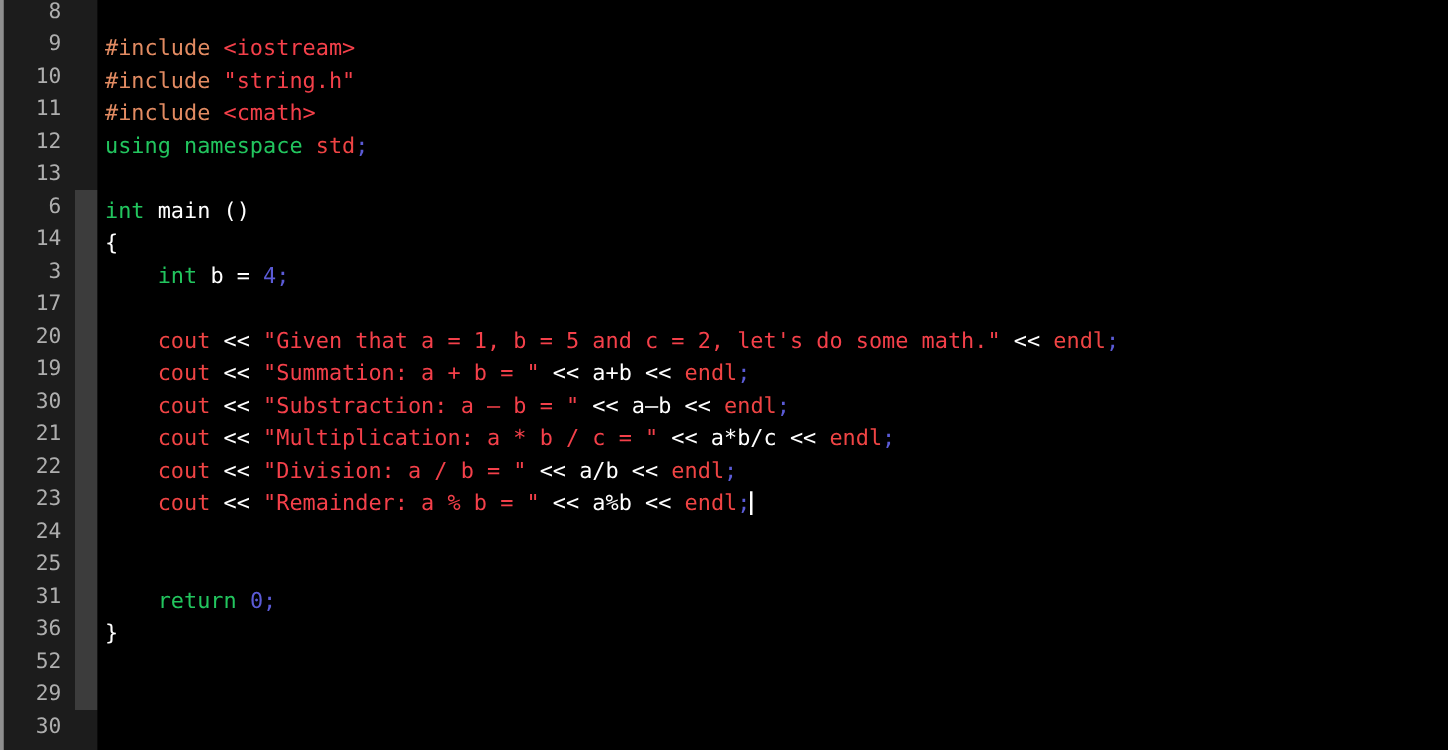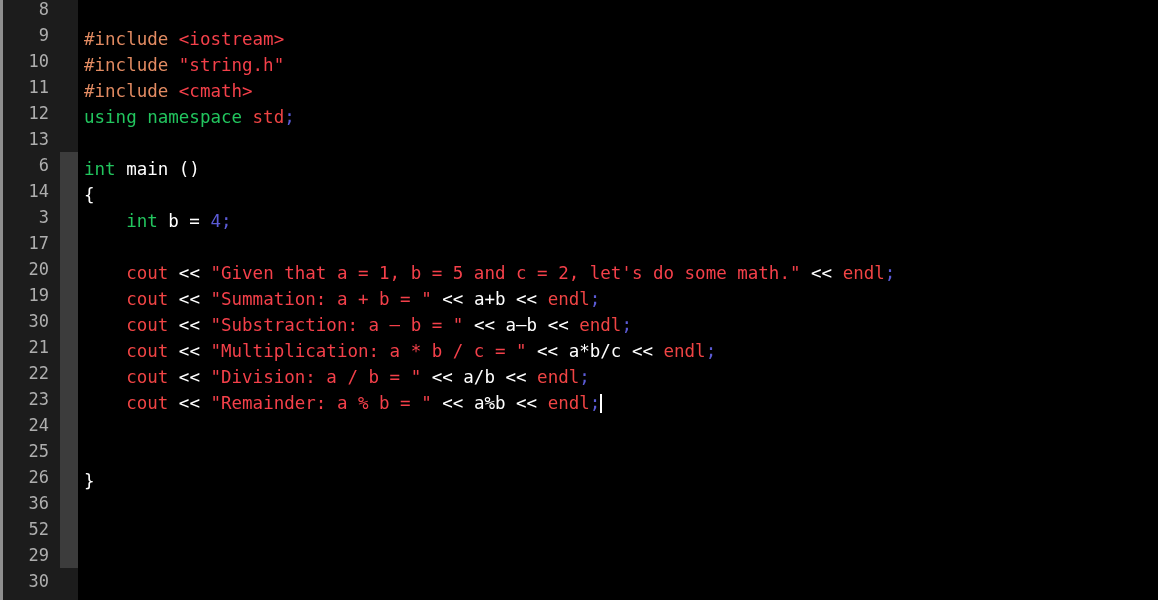--- a/index.html
+++ b/index.html
@@ -129,21 +129,21 @@
         <div class="ln">3</div>
         <div class="ln">17</div>
         <div class="ln">20</div>
         <div class="ln">19</div>
         <div class="ln">30</div>
         <div class="ln">21</div>
         <div class="ln">22</div>
         <div class="ln">23</div>
         <div class="ln">24</div>
         <div class="ln">25</div>
-        <div class="ln">26</div>
+        <div class="ln">31</div>
         <div class="ln">36</div>
         <div class="ln">52</div>
         <div class="ln">29</div>
         <div class="ln">30</div>
       </div>
     <div class="fold-col">
       <div class="fold-seg" id="fold-seg" style="top: 152px; height: 416px;"></div>
     </div>
   </div>
 
@@ -159,17 +159,18 @@
       <div class="code-line"><span class="t-plain">    </span><span class="t-kw">int</span><span class="t-plain"> b = </span><span class="t-num">4</span><span class="t-num">;</span></div>
       <div class="code-line"></div>
       <div class="code-line"><span class="t-plain">    </span><span class="t-type">cout</span><span class="t-plain"> &lt;&lt; </span><span class="t-str">"Given that a = 1, b = 5 and c = 2, let's do some math."</span><span class="t-plain"> &lt;&lt; </span><span class="t-type">endl</span><span class="t-num">;</span></div>
       <div class="code-line"><span class="t-plain">    </span><span class="t-type">cout</span><span class="t-plain"> &lt;&lt; </span><span class="t-str">"Summation: a + b = "</span><span class="t-plain"> &lt;&lt; a+b &lt;&lt; </span><span class="t-type">endl</span><span class="t-num">;</span></div>
       <div class="code-line"><span class="t-plain">    </span><span class="t-type">cout</span><span class="t-plain"> &lt;&lt; </span><span class="t-str">"Substraction: a – b = "</span><span class="t-plain"> &lt;&lt; a–b &lt;&lt; </span><span class="t-type">endl</span><span class="t-num">;</span></div>
       <div class="code-line"><span class="t-plain">    </span><span class="t-type">cout</span><span class="t-plain"> &lt;&lt; </span><span class="t-str">"Multiplication: a * b / c = "</span><span class="t-plain"> &lt;&lt; a*b/c &lt;&lt; </span><span class="t-type">endl</span><span class="t-num">;</span></div>
       <div class="code-line"><span class="t-plain">    </span><span class="t-type">cout</span><span class="t-plain"> &lt;&lt; </span><span class="t-str">"Division: a / b = "</span><span class="t-plain"> &lt;&lt; a/b &lt;&lt; </span><span class="t-type">endl</span><span class="t-num">;</span></div>
       <div class="code-line"><span class="t-plain">    </span><span class="t-type">cout</span><span class="t-plain"> &lt;&lt; </span><span class="t-str">"Remainder: a % b = "</span><span class="t-plain"> &lt;&lt; a%b &lt;&lt; </span><span class="t-type">endl</span><span class="t-num">;</span><span class="caret"></span></div>
       <div class="code-line"></div>
       <div class="code-line"></div>
+      <div class="code-line"><span class="t-plain">    </span><span class="t-kw">return</span><span class="t-plain"> </span><span class="t-num">0</span><span class="t-num">;</span></div>
       <div class="code-line"><span class="t-plain">}</span></div>
       <div class="code-line"></div>
     </div>
 
 </div>
 
 </body></html>

